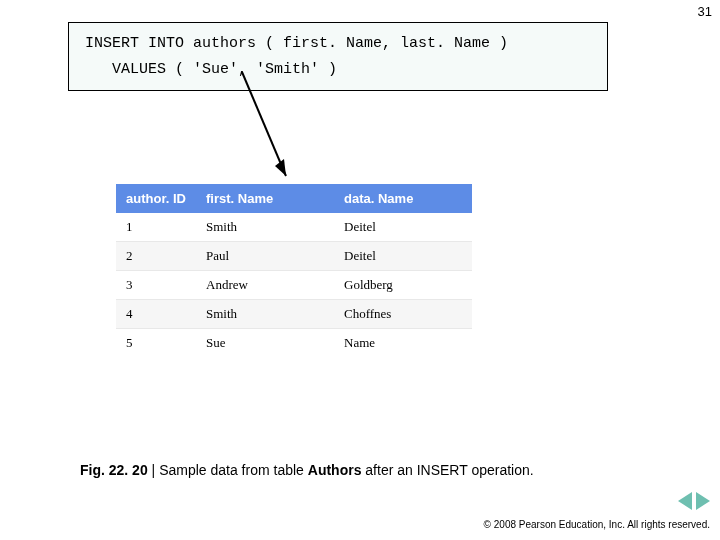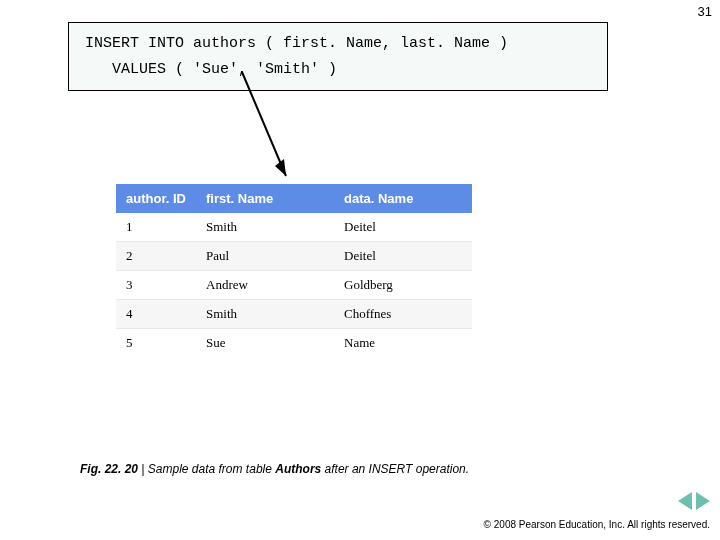--- a/index.html
+++ b/index.html
@@ -65,23 +65,22 @@
     border-bottom: 1px solid #e8e8e8;
   }
   .data-table tbody tr:nth-child(odd) td { background: #fff; }
   .data-table tbody tr:nth-child(even) td { background: #f6f6f6; }
   .data-table tbody tr:last-child td { border-bottom: none; }
 
   .caption {
     position: absolute;
     top: 462px;
     left: 80px;
-    font-size: 12px;
+    font-size: 14px;
     color: #000;
-    font-style: italic;
   }
   .caption b { font-weight: bold; }
 
   .copyright {
     position: absolute;
     bottom: 10px;
     right: 10px;
     font-size: 10px;
     color: #000;
   }

